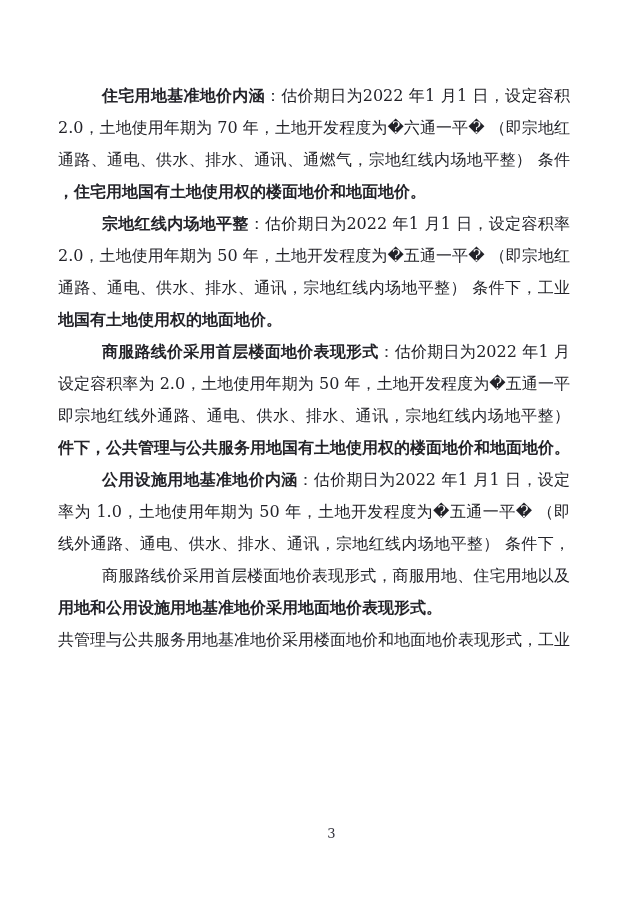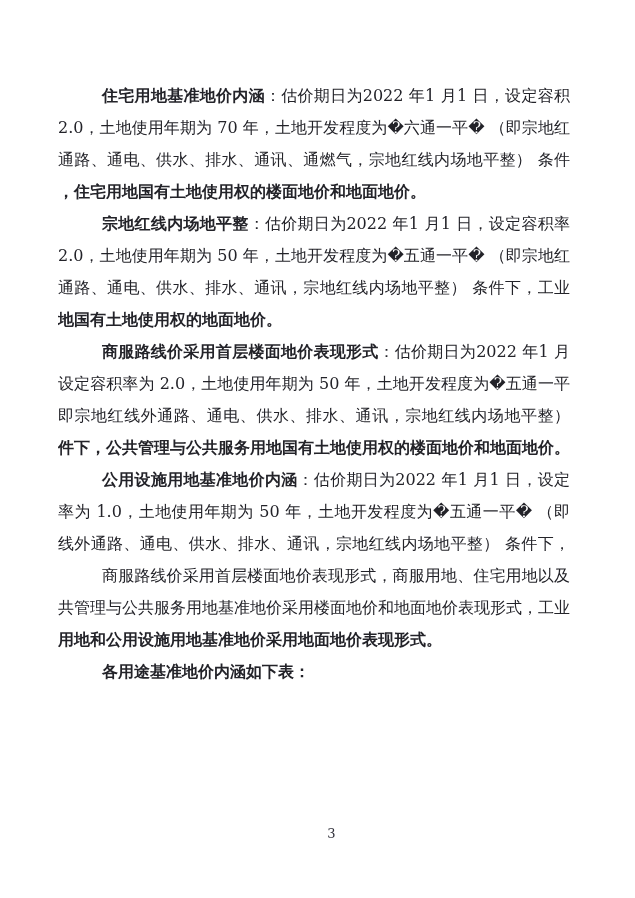--- a/index.html
+++ b/index.html
@@ -77,23 +77,20 @@
   </div>
 
   <div class="para">
     <div class="ln first"><span class="b">公用设施用地基准地价内涵</span><span>：估价期日为2022 年1 月1 日，设定容积</span></div>
     <div class="ln">率为 1.0，土地使用年期为 50 年，土地开发程度为�五通一平� （即宗地红</div>
     <div class="ln">线外通路、通电、供水、排水、通讯，宗地红线内场地平整） 条件下，公</div>
   </div>
 
   <div class="para">
     <div class="ln first">商服路线价采用首层楼面地价表现形式，商服用地、住宅用地以及公</div>
+    <div class="ln last">用地和公用设施用地基准地价采用地面地价表现形式。</div>
     <div class="ln">共管理与公共服务用地基准地价采用楼面地价和地面地价表现形式，工业</div>
-    <div class="ln last">用地和公用设施用地基准地价采用地面地价表现形式。</div>
   </div>
 
-  <div class="para">
-    <div class="ln first last">各用途基准地价内涵如下表：</div>
-  </div>
 
 </div>
 
 <div class="page-number">3</div>
 
 </body></html>

